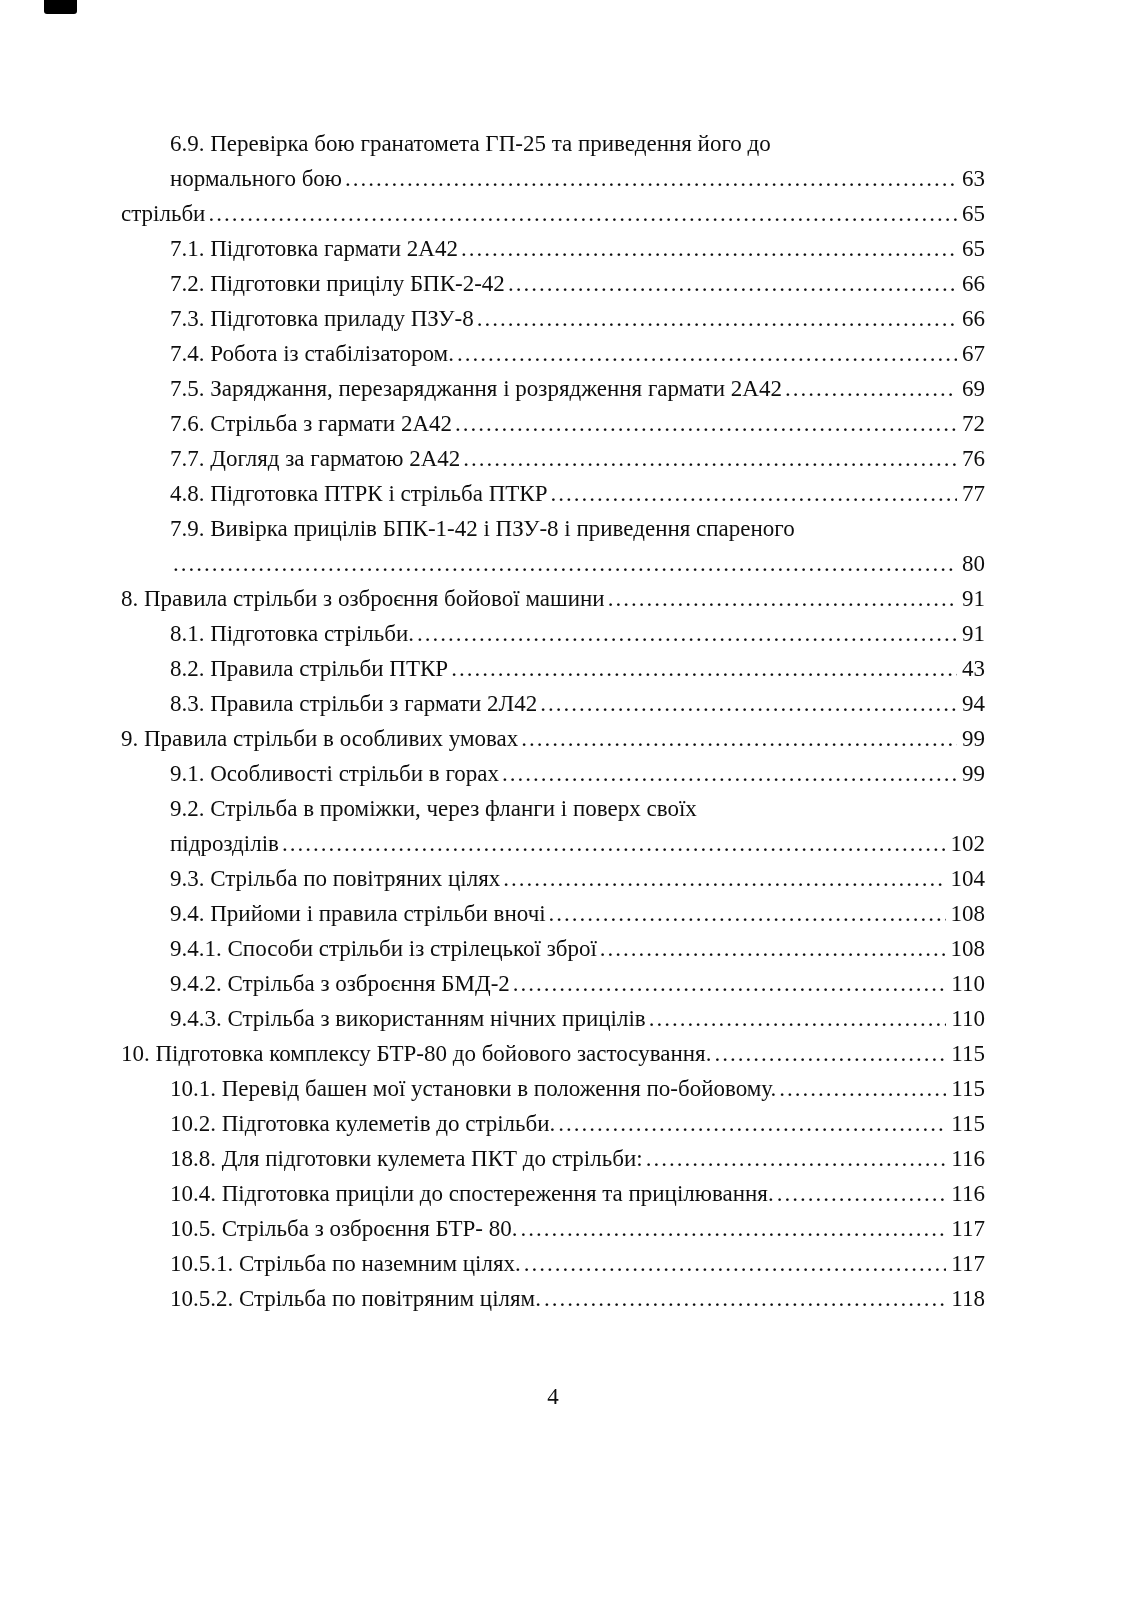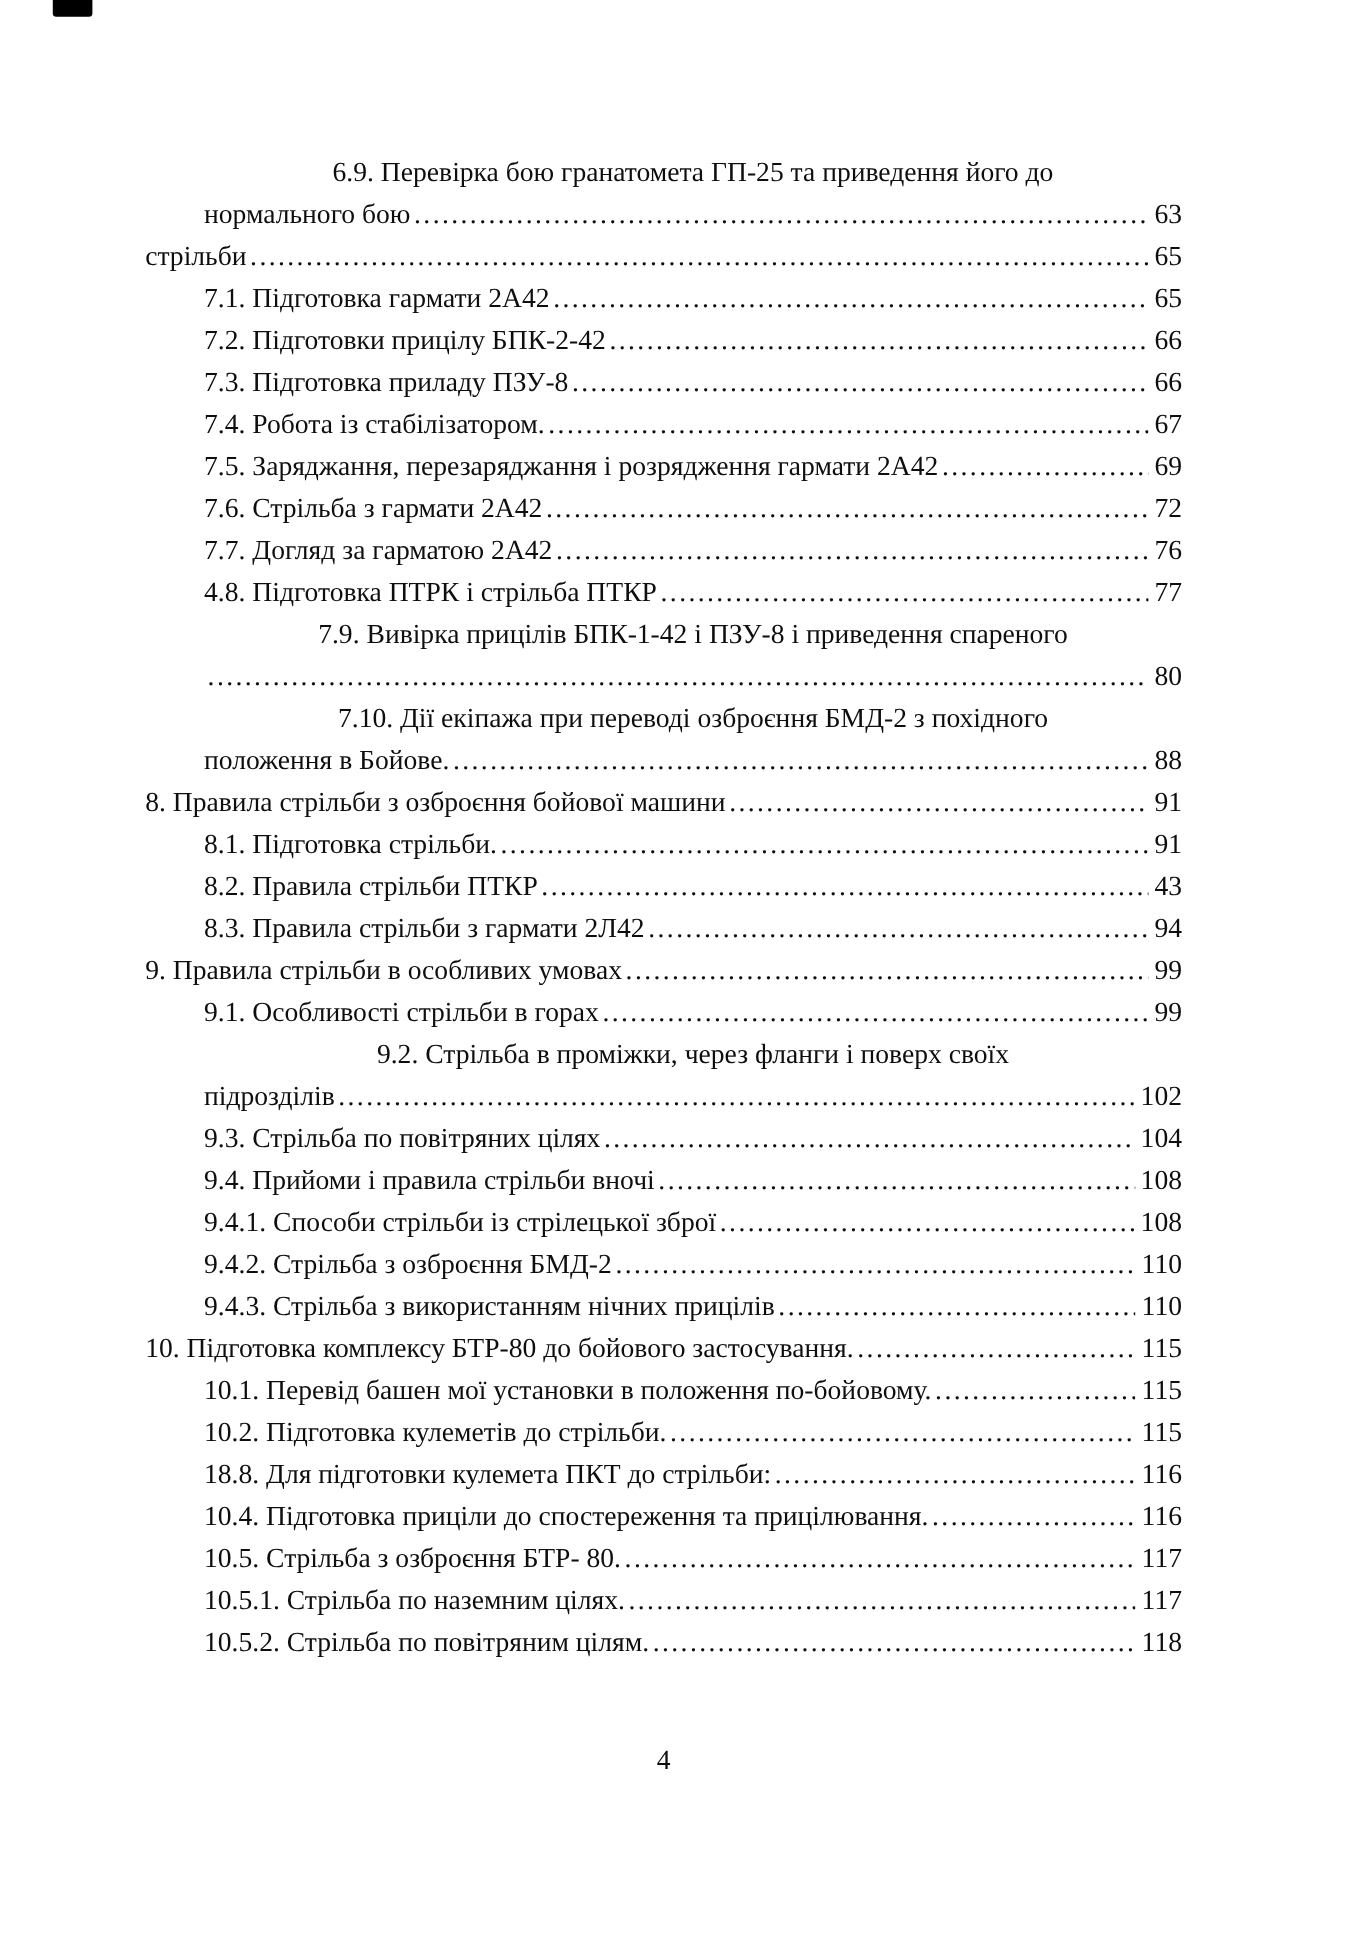--- a/index.html
+++ b/index.html
@@ -35,21 +35,20 @@
     line-height: 35px;
   }
   .entry {
     margin: 0;
   }
   .entry.indent-1 {
     padding-left: 49px;
   }
   .wrap-line {
     white-space: nowrap;
-    text-align: center;
   }
   .leader-line {
     display: flex;
     align-items: flex-start;
   }
   .entry-text {
     flex: 0 0 auto;
     white-space: nowrap;
   }
   .dots {
@@ -155,28 +154,20 @@
             <span class="page-num">77</span>
           </div>
         </div>
         <div class="entry indent-1">
           <div class="wrap-line">7.9. Вивірка прицілів БПК-1-42 і ПЗУ-8 і приведення спареного</div>
           <div class="leader-line">
             <span class="dots"></span>
             <span class="page-num">80</span>
           </div>
         </div>
-        <div class="entry indent-1">
-          <div class="wrap-line">7.10. Дії екіпажа при переводі озброєння БМД-2 з похідного</div>
-          <div class="leader-line">
-            <span class="entry-text">положення в Бойове.</span>
-            <span class="dots"></span>
-            <span class="page-num">88</span>
-          </div>
-        </div>
         <div class="entry indent-0">
           <div class="leader-line">
             <span class="entry-text">8. Правила стрільби з озброєння бойової машини</span>
             <span class="dots"></span>
             <span class="page-num">91</span>
           </div>
         </div>
         <div class="entry indent-1">
           <div class="leader-line">
             <span class="entry-text">8.1. Підготовка стрільби.</span>

